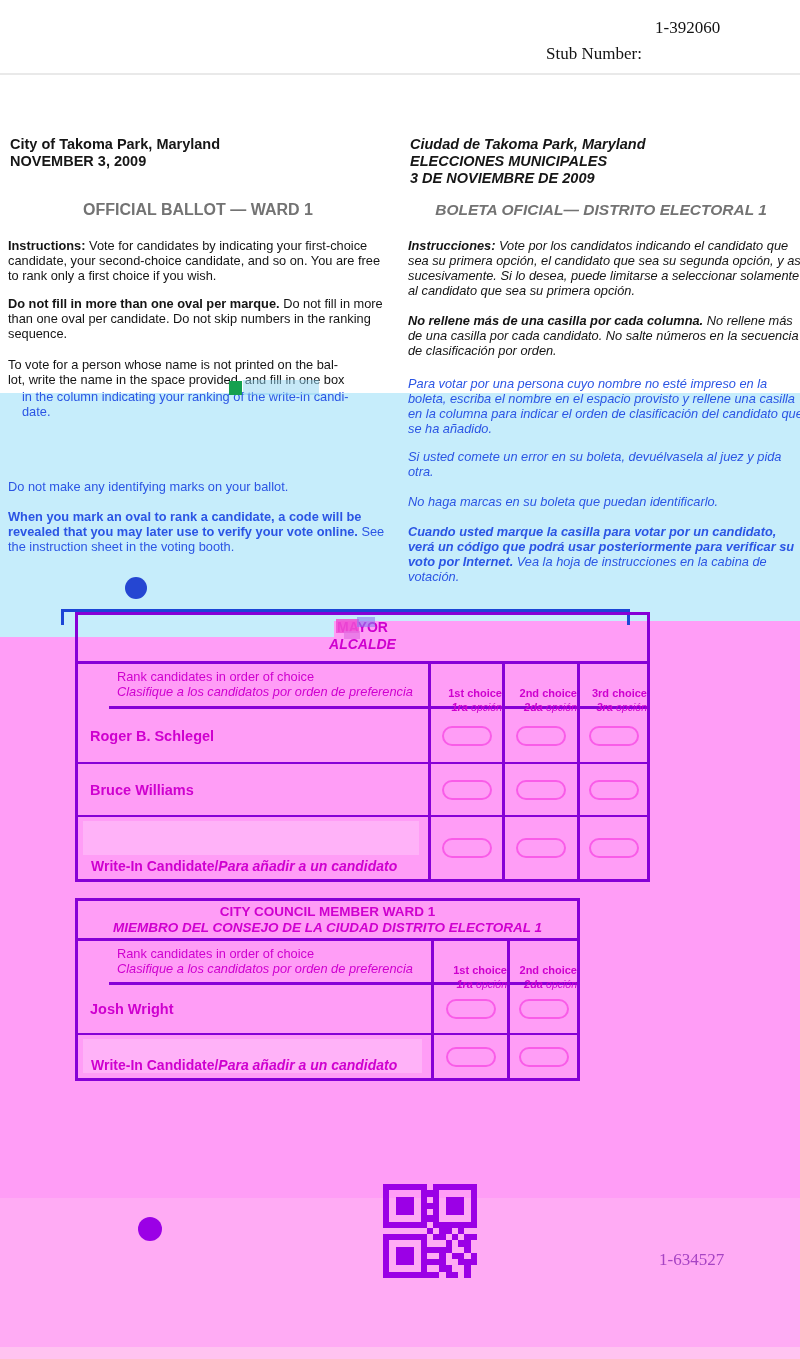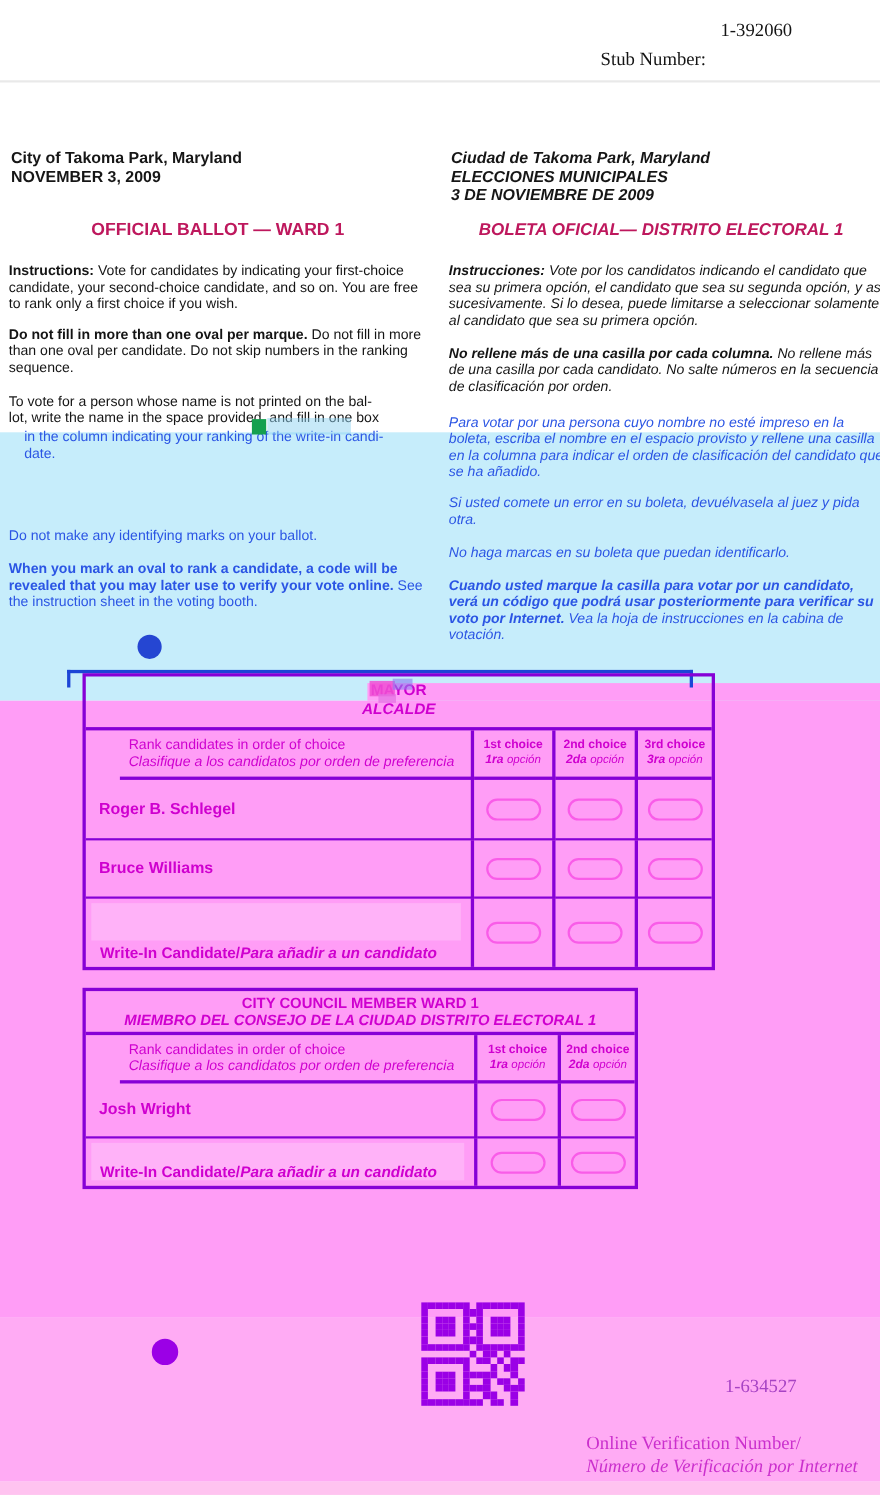--- a/index.html
+++ b/index.html
@@ -14,21 +14,21 @@
   .bg-pink-strip{top:1347px;height:12px;background:var(--pink-bg-strip,#ffc3f0);}
   .divider{position:absolute;left:0;right:0;top:73px;height:2px;background:var(--divider,#e9e9e9);}
   
   .serif{font-family:"Liberation Serif","DejaVu Serif",serif;}
   .stub-number{position:absolute;left:655px;top:18px;font-size:17px;color:var(--black-text,#141414);}
   .stub-label{position:absolute;left:546px;top:44px;font-size:17px;color:var(--black-text,#141414);}
   
   .hdr{position:absolute;top:136px;font-weight:bold;font-size:14.5px;line-height:17px;color:#161616;}
   .hdr.en{left:10px;width:376px;}
   .hdr.es{left:410px;width:382px;font-style:italic;}
-  .ballot-title{position:absolute;top:201px;text-align:center;font-weight:bold;font-size:16px;color:#be185d;}
+  .ballot-title{position:absolute;top:201px;text-align:center;font-weight:bold;font-size:16px;color:#737373;}
   .ballot-title.en{left:10px;width:376px;}
   .ballot-title.es{left:410px;width:382px;font-style:italic;font-size:15.5px;}
   
   .para{position:absolute;font-size:12.8px;line-height:15px;color:var(--black-text,#141414);margin:0;}
   .para.en{left:8px;width:386px;}
   .para.es{left:408px;width:398px;font-style:italic;}
   .para .b{font-weight:bold;}
   .blue{color:var(--blue-text,#2b55e4);}
   .prewrap{white-space:pre-line;}
   
@@ -57,21 +57,21 @@
   .t-title{grid-column:1/-1;border-bottom:3px solid var(--purple-border,#8600d6);
            text-align:center;padding-top:4px;font-weight:bold;font-size:14px;line-height:17px;}
   .t-title .es-line{font-style:italic;display:block;}
   .t-title .en-line{display:block;}
   .cell{border-right:3px solid var(--purple-border,#8600d6);}
   .cell.last{border-right:none;}
   .rowend{border-bottom:3px solid var(--purple-border,#8600d6);}
   .rowend2{border-bottom:2px solid var(--purple-border,#8600d6);}
   .rank-cell{padding:5px 4px 0 8px;font-size:12.8px;line-height:15px;margin-left:31px;}
   .rank-cell .es-line{font-style:italic;display:block;}
-  .choice-hd{text-align:center;padding-top:6px;font-size:11px;line-height:14px;}
+  .choice-hd{text-align:right;padding-top:22px;font-size:11px;line-height:14px;}
   .choice-hd .l1{font-weight:bold;display:block;}
   .choice-hd .num{font-weight:bold;font-style:italic;}
   .choice-hd .word{font-style:italic;font-size:10.5px;}
   .name-cell{display:flex;align-items:center;padding-left:12px;font-weight:bold;font-size:14.5px;}
   .oval-cell{display:flex;align-items:center;justify-content:center;}
   .oval{width:50px;height:20px;border:2px solid var(--oval-stroke,#f95ce8);border-radius:10px;}
   .wi-cell{position:relative;}
   .wi-box{position:absolute;left:5px;right:9px;top:4px;height:34px;background:var(--writein-fill,#ffb2f8);}
   .wi-label{position:absolute;left:13px;bottom:5px;font-weight:bold;font-size:14px;white-space:nowrap;}
   .wi-label .es{font-style:italic;}
@@ -455,18 +455,14 @@
       <div class="on"></div>
       <div class="on"></div>
       <div></div>
       <div class="on"></div>
       <div class="on"></div>
       <div></div>
       <div class="on"></div>
       <div></div>
     </div>
   <div class="verif-number serif">1-634527</div>
-  <div class="verif-label serif">
-    <div>Online Verification Number/</div>
-    <div class="it">Número de Verificación por Internet</div>
-  </div>
 
 </div>
 
 </body></html>

